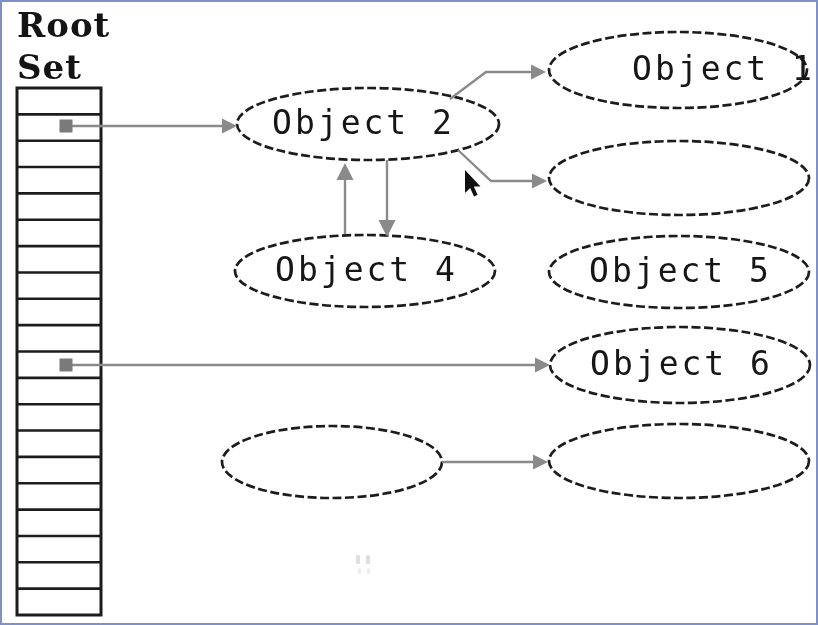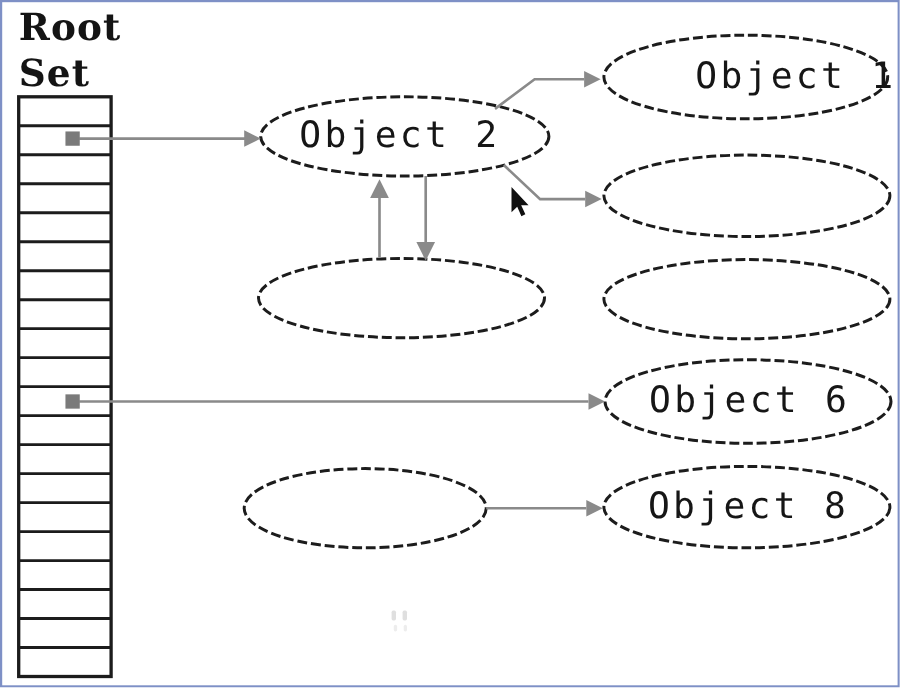--- a/index.html
+++ b/index.html
@@ -107,16 +107,17 @@
       <rect x="356" y="566" width="3" height="6" rx="1.5" fill="#b9b9b9" opacity="0.25"></rect>
       <rect x="365" y="566" width="3" height="6" rx="1.5" fill="#b9b9b9" opacity="0.25"></rect>
       <polygon points="463,168 463,191 468.2,186 472,194.5 475.6,192.8 471.8,184.6 478.5,184.6" fill="#101010" stroke="#ffffff" stroke-width="2.2" paint-order="stroke" stroke-linejoin="round"></polygon>
     </svg>
 
   <div class="root-set-label"><span>Root</span><br><span>Set</span></div>
 
   <div id="label-layer">
       <div class="node-label" style="left: 676px; top: 68px; margin-left: 44px;">Object 1</div>
       <div class="node-label" style="left: 344px; top: 122px; margin-left: 16px;">Object 2</div>
+      <div class="node-label" style="left: 363px; top: 269px;">Object 4</div>
+      <div class="node-label" style="left: 677px; top: 270px;">Object 5</div>
       <div class="node-label" style="left: 678px; top: 363px; text-align: right;">Object 6</div>
-      <div class="node-label" style="left: 677px; top: 459px;">Object 8</div>
     </div>
 </div>
 
 </body></html>

